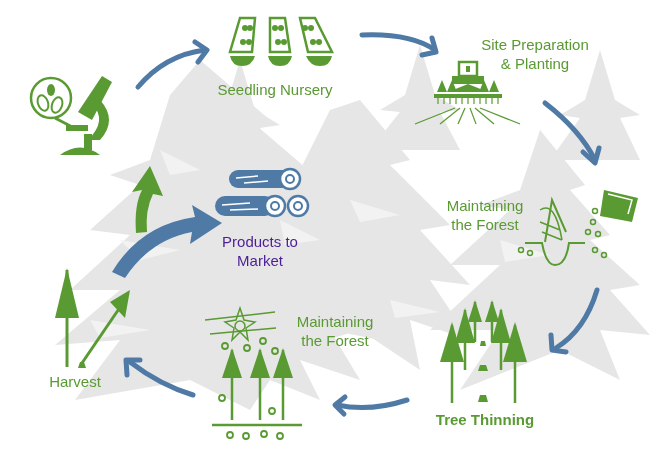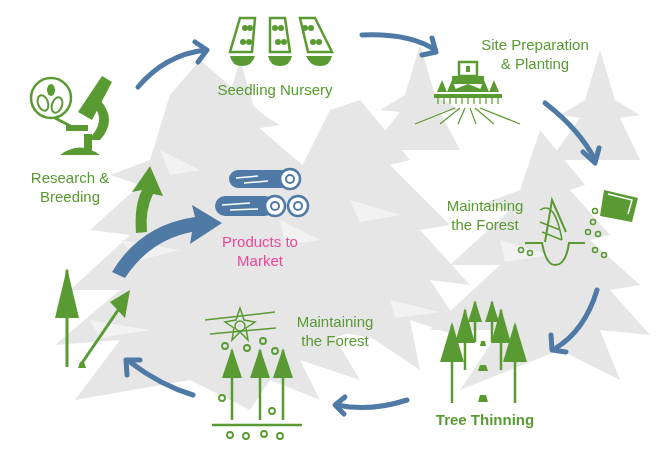--- a/index.html
+++ b/index.html
@@ -1,21 +1,21 @@
 <!DOCTYPE html>
 <html><head>
 <meta charset="utf-8">
 <style>
   html, body { margin: 0; padding: 0; background: #ffffff; }
   body { width: 670px; height: 460px; overflow: hidden; position: relative;
          font-family: "Liberation Sans", "DejaVu Sans", sans-serif; }
   #stage { position: absolute; left: 0; top: 0; width: 670px; height: 460px; }
   .label { position: absolute; text-align: center; font-size: 15px; line-height: 19px; white-space: pre-line; }
   .green { color: #5a9a32; }
-  .blue  { color: #ec4899; }
+  .blue  { color: #4c1d95; }
   svg { position: absolute; left: 0; top: 0; }
 </style>
 </head>
 <body>
 
 <div id="stage">
 
   <svg width="670" height="460" viewBox="0 0 670 460">
     <g fill="#e6e6e6">
 
@@ -213,25 +213,24 @@
       <circle cx="290" cy="179" r="4" fill="none" stroke-width="2"></circle>
       <rect x="215" y="196" width="60" height="20" rx="10" stroke="none"></rect>
       <circle cx="275" cy="206" r="10" fill="#ffffff" stroke-width="2.5"></circle>
       <circle cx="275" cy="206" r="4" fill="none" stroke-width="2"></circle>
       <circle cx="298" cy="206" r="10" fill="#ffffff" stroke-width="2.5"></circle>
       <circle cx="298" cy="206" r="4" fill="none" stroke-width="2"></circle>
       <path d="M236 178 L258 176 M244 183 L268 181 M222 205 L250 203 M230 210 L258 209" stroke="#ffffff" stroke-width="1.5" fill="none"></path>
     </g>
   </svg>
 
-  <div class="label green" style="left:10px; top:168px; width:120px;">Research &amp;
-Breeding</div>
   <div class="label green" style="left:460px; top:35px; width:150px;">Site Preparation
 &amp; Planting</div>
   <div class="label green" style="left:195px; top:80px; width:160px;">Seedling Nursery</div>
   <div class="label green" style="left:430px; top:196px; width:110px;">Maintaining
 the Forest</div>
   <div class="label green" style="left:420px; top:410px; width:130px;font-weight:bold;">Tree Thinning</div>
   <div class="label green" style="left:280px; top:312px; width:110px;">Maintaining
 the Forest</div>
+  <div class="label green" style="left:30px; top:372px; width:90px;">Harvest</div>
   <div class="label blue" style="left:205px; top:232px; width:110px;">Products to
 Market</div>
 </div>
 
 </body></html>

